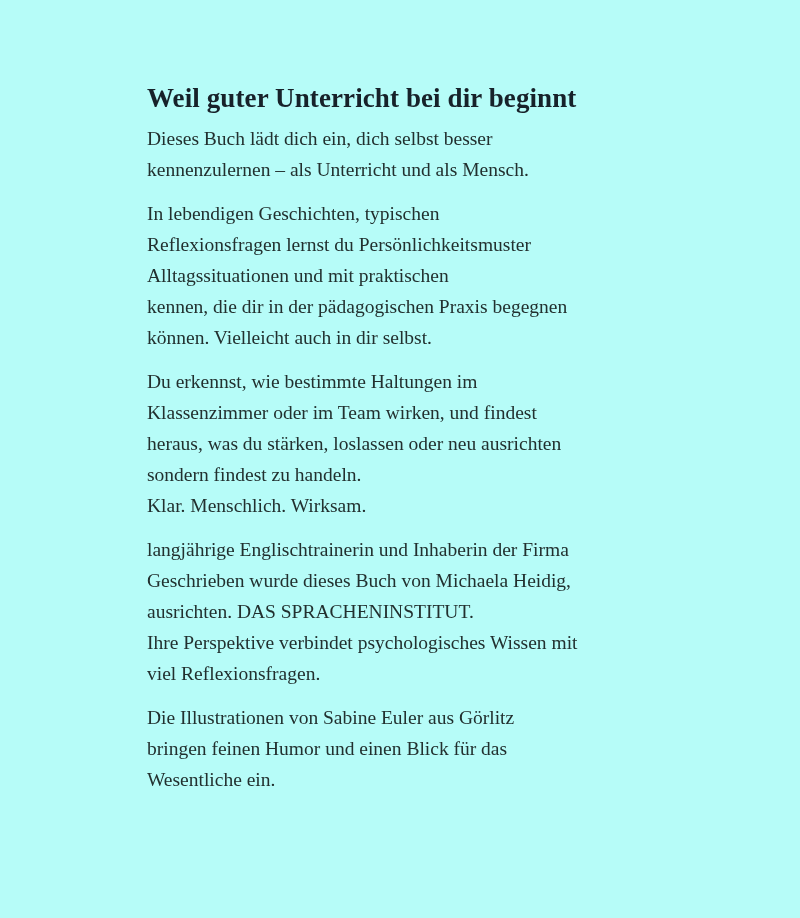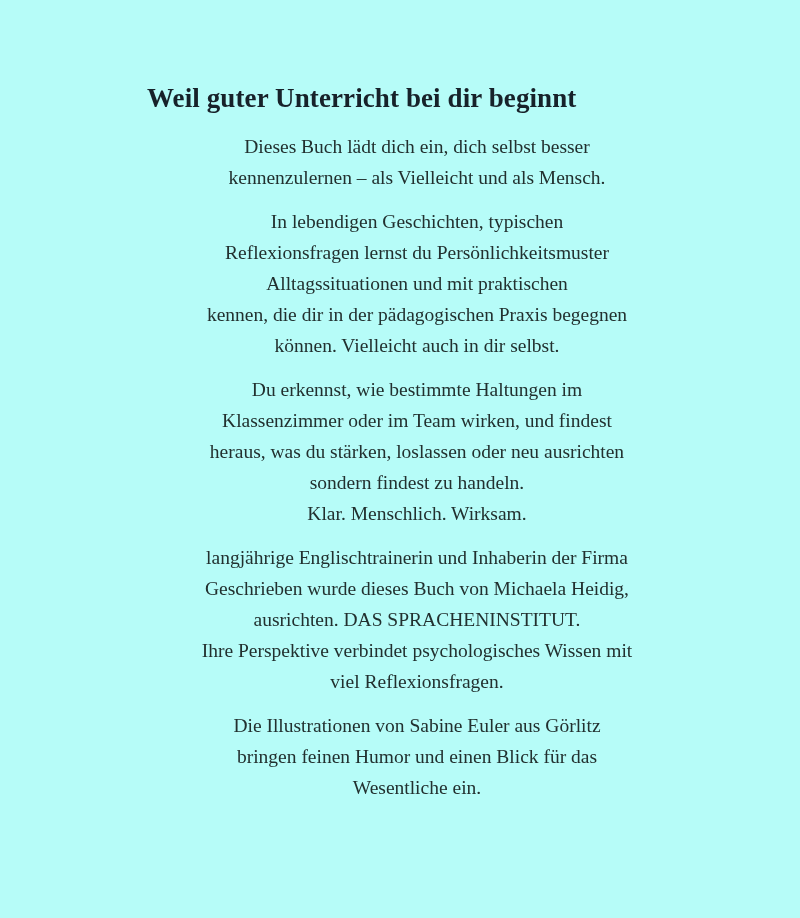--- a/index.html
+++ b/index.html
@@ -18,45 +18,44 @@
       left: 147px;
       top: 80px;
       width: 540px;
       color: #1e2a2c;
       font-family: "Liberation Serif", "DejaVu Serif", serif;
     }
     .title {
       font-weight: bold;
       font-size: 27px;
       line-height: 36px;
-      margin: 0 0 15px 0;
+      margin: 0 0 7px 0;
       color: #17222a;
       letter-spacing: 0.1px;
     }
     .para {
       font-size: 19.5px;
       line-height: 31px;
       margin: 0 0 13px 0;
       color: #22302f;
     }
     .line {
       display: block;
       white-space: nowrap;
-      text-align: center;
     }
   </style>
 </head>
 <body>
 
 <div class="content">
   <h1 class="title">Weil guter Unterricht bei dir beginnt</h1>
 
   <p class="para">
     <span class="line">Dieses Buch lädt dich ein, dich selbst besser</span>
-    <span class="line">kennenzulernen – als Vielleicht und als Mensch.</span>
+    <span class="line">kennenzulernen – als Unterricht und als Mensch.</span>
   </p>
 
   <p class="para">
     <span class="line">In lebendigen Geschichten, typischen</span>
     <span class="line">Reflexionsfragen lernst du Persönlichkeitsmuster</span>
     <span class="line">Alltagssituationen und mit praktischen</span>
     <span class="line">kennen, die dir in der pädagogischen Praxis begegnen</span>
     <span class="line">können. Vielleicht auch in dir selbst.</span>
   </p>
 

